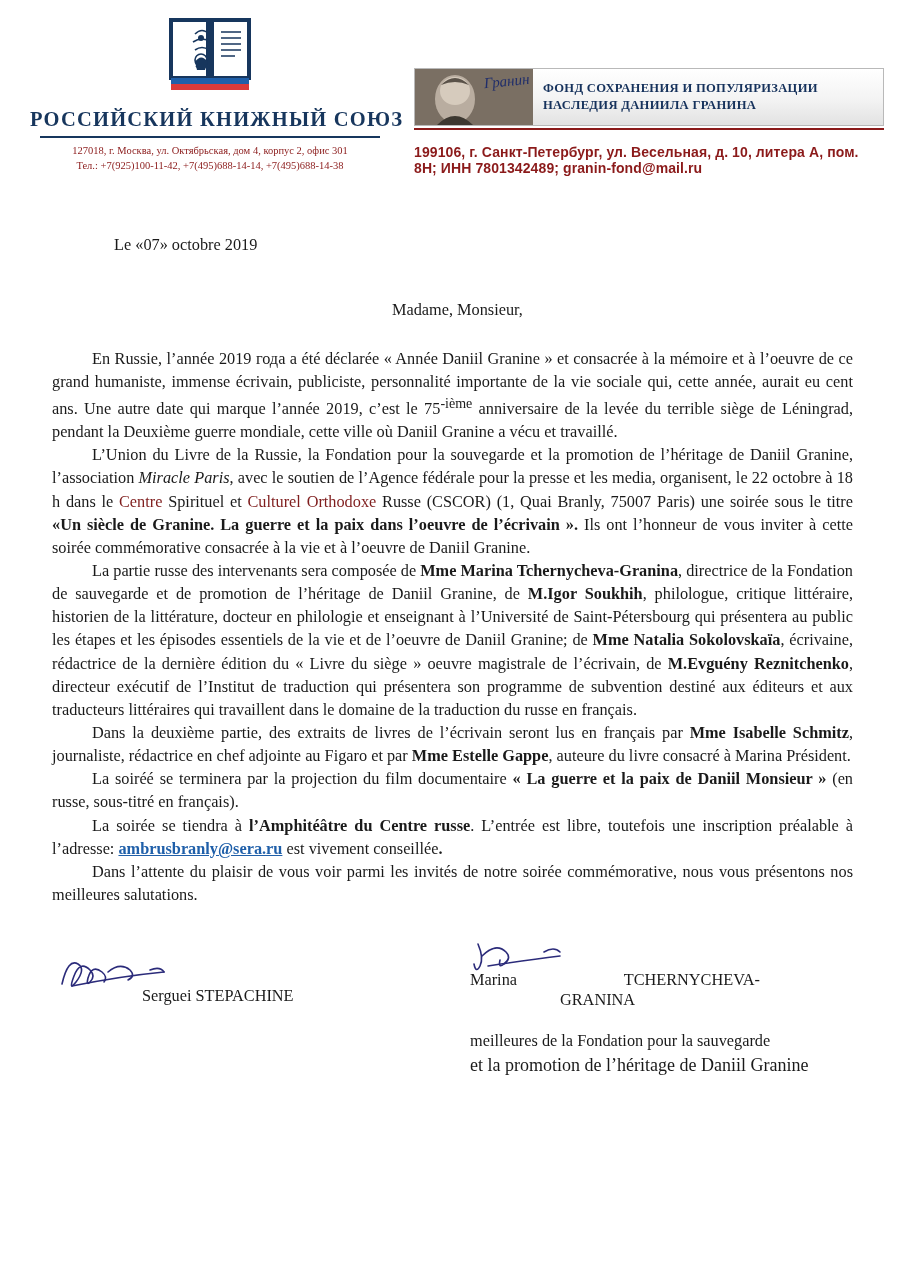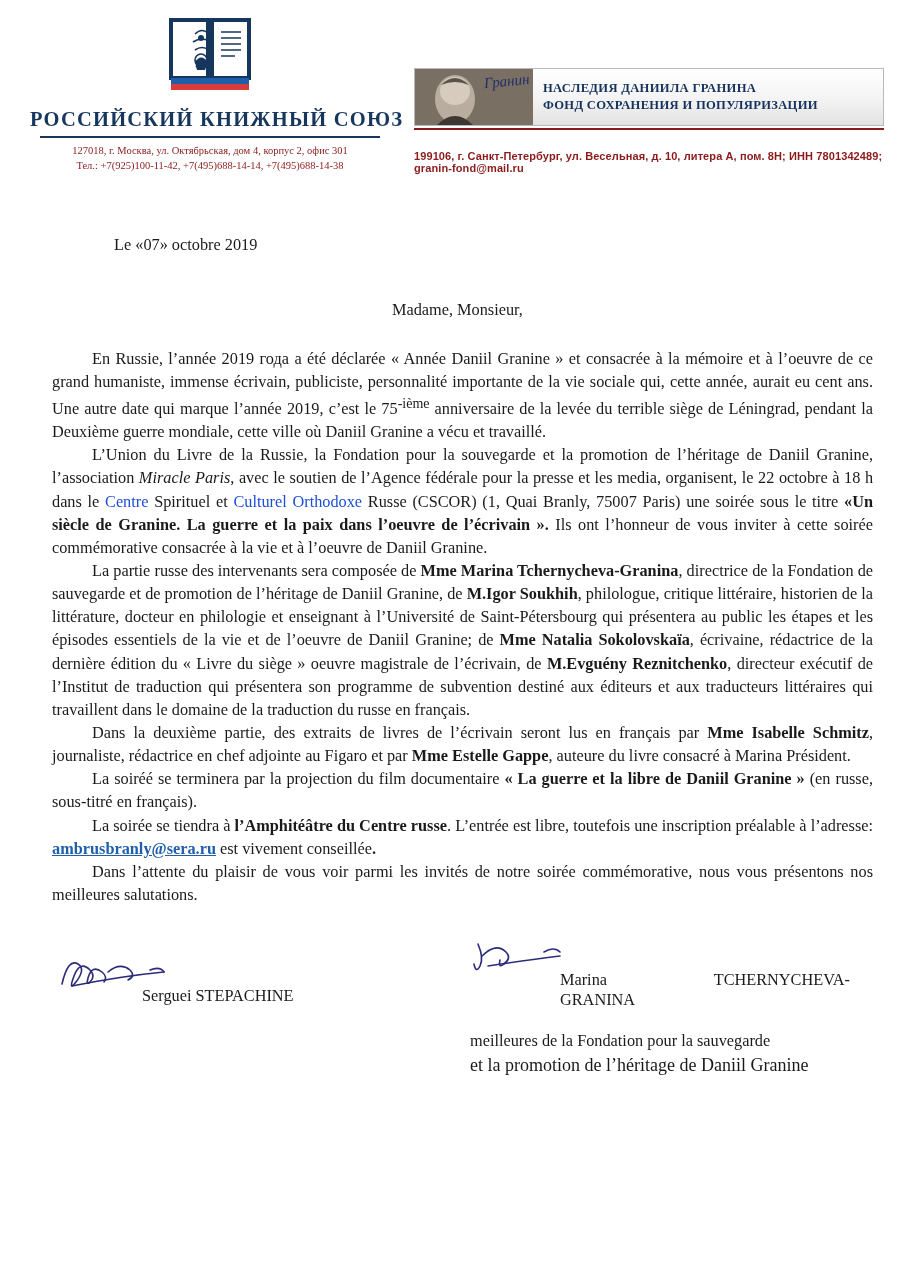--- a/index.html
+++ b/index.html
@@ -107,31 +107,31 @@
     line-height: 1.32;
     font-family: "Liberation Serif", serif;
   }
   .granin-rule {
     width: 100%;
     height: 2px;
     background: #8b1a1a;
     margin-top: 2px;
   }
   .granin-addr {
-    font-size: 11px;
+    font-size: 14px;
     color: #8b1a1a;
-    margin-top: 20px;
+    margin-top: 14px;
     letter-spacing: .1px;
     font-family: "Liberation Sans", sans-serif;
     font-weight: bold;
   }
 
   
   .content {
-    padding: 0 40px 0 52px;
+    padding: 0 60px 0 52px;
     font-size: 16.3px;
     line-height: 1.42;
     text-align: justify;
   }
   .date-line {
     margin-top: 18px;
     margin-left: 62px;
     font-size: 16.3px;
   }
   .salutation {
@@ -140,21 +140,21 @@
     font-size: 16.3px;
   }
   p.para {
     margin: 0 0 0 0;
     text-indent: 40px;
     text-align: justify;
   }
   p.first { margin-top: 26px; }
   .b { font-weight: bold; }
   .i { font-style: italic; }
-  .blue { color: #1d4ed8; }
+  .blue { color: #7f1d1d; }
   sup { font-size: 14px; vertical-align: super; }
   .mail {
     color: #1f5fa9;
     text-decoration: underline;
     font-weight: bold;
   }
 
   
   .signatures {
     position: relative;
@@ -189,21 +189,20 @@
     font-size: 16.3px;
     margin-top: 20px;
     line-height: 1.4;
   }
   .sig-left .sig-role { margin-left: 10px; }
   .sig-right .sig-role { margin-left: 0; }
   .name-wide {
     display: flex;
     justify-content: space-between;
     width: 290px;
-    margin-left: 90px;
     font-size: 16.3px;
   }
   .name-second { margin-left: 90px; font-size: 16.3px; }
 </style>
 </head>
 <body>
 
 <div class="page">
 
   <div class="letterhead">
@@ -244,22 +243,22 @@
           <svg width="118" height="56" viewBox="0 0 118 56" xmlns="http://www.w3.org/2000/svg">
             <rect width="118" height="56" fill="#7a6f63"></rect>
             <ellipse cx="40" cy="30" rx="20" ry="24" fill="#b9ada0"></ellipse>
             <ellipse cx="40" cy="22" rx="15" ry="14" fill="#d6cbbd"></ellipse>
             <path d="M22 56 q18 -18 36 0 z" fill="#3d3831"></path>
             <path d="M26 16 q14 -14 28 0 q-14 -6 -28 0 z" fill="#5a5249"></path>
           </svg>
           <span class="sig">Гранин</span>
         </div>
         <div class="granin-text">
+          <span>ФОНД СОХРАНЕНИЯ И ПОПУЛЯРИЗАЦИИ</span>
           <span>НАСЛЕДИЯ ДАНИИЛА ГРАНИНА</span>
-          <span>ФОНД СОХРАНЕНИЯ И ПОПУЛЯРИЗАЦИИ</span>
         </div>
       </div>
       <div class="granin-rule"></div>
       <div class="granin-addr">199106, г. Санкт-Петербург, ул. Весельная, д. 10, литера А, пом. 8Н; ИНН 7801342489; granin-fond@mail.ru</div>
     </div>
   </div>
 
   <div class="content">
 
     <div class="date-line">Le «07» octobre 2019</div>
@@ -276,21 +275,21 @@
 
     <p class="para">
       <span>La partie russe des intervenants sera composée de </span><span class="b">Mme Marina Tchernycheva-Granina</span><span>, directrice de la Fondation de sauvegarde et de promotion de l’héritage de Daniil Granine, de </span><span class="b">M.Igor Soukhih</span><span>, philologue, critique littéraire, historien de la littérature, docteur en philologie et enseignant à l’Université de Saint-Pétersbourg qui présentera au public les étapes et les épisodes essentiels de la vie et de l’oeuvre de Daniil Granine; de </span><span class="b">Mme Natalia Sokolovskaïa</span><span>, écrivaine, rédactrice de la dernière édition du « Livre du siège » oeuvre magistrale de l’écrivain, de </span><span class="b">M.Evguény Reznitchenko</span><span>, directeur exécutif de l’Institut de traduction qui présentera son programme de subvention destiné aux éditeurs et aux traducteurs littéraires qui travaillent dans le domaine de la traduction du russe en français.</span>
     </p>
 
     <p class="para">
       <span>Dans la deuxième partie, des extraits de livres de l’écrivain seront lus en français par </span><span class="b">Mme Isabelle Schmitz</span><span>, journaliste, rédactrice en chef adjointe au Figaro et par </span><span class="b">Mme Estelle Gappe</span><span>, auteure du livre consacré à Marina Président.</span>
     </p>
 
     <p class="para">
-      <span>La soiréé se terminera par la projection du film documentaire </span><span class="b">« La guerre et la libre de Daniil Granine »</span><span> (en russe, sous-titré en français).</span>
+      <span>La soiréé se terminera par la projection du film documentaire </span><span class="b">« La guerre et la paix de Daniil Monsieur »</span><span> (en russe, sous-titré en français).</span>
     </p>
 
     <p class="para">
       <span>La soirée se tiendra à </span><span class="b">l’Amphitéâtre du Centre russe</span><span>. L’entrée est libre, toutefois une inscription préalable à l’adresse: </span><a class="mail" href="#">ambrusbranly@sera.ru</a><span> est vivement conseillée</span><span class="b">.</span>
     </p>
 
     <p class="para">
       <span>Dans l’attente du plaisir de vous voir parmi les invités de notre soirée commémorative, nous vous présentons nos meilleures salutations.</span>
     </p>
   </div>

